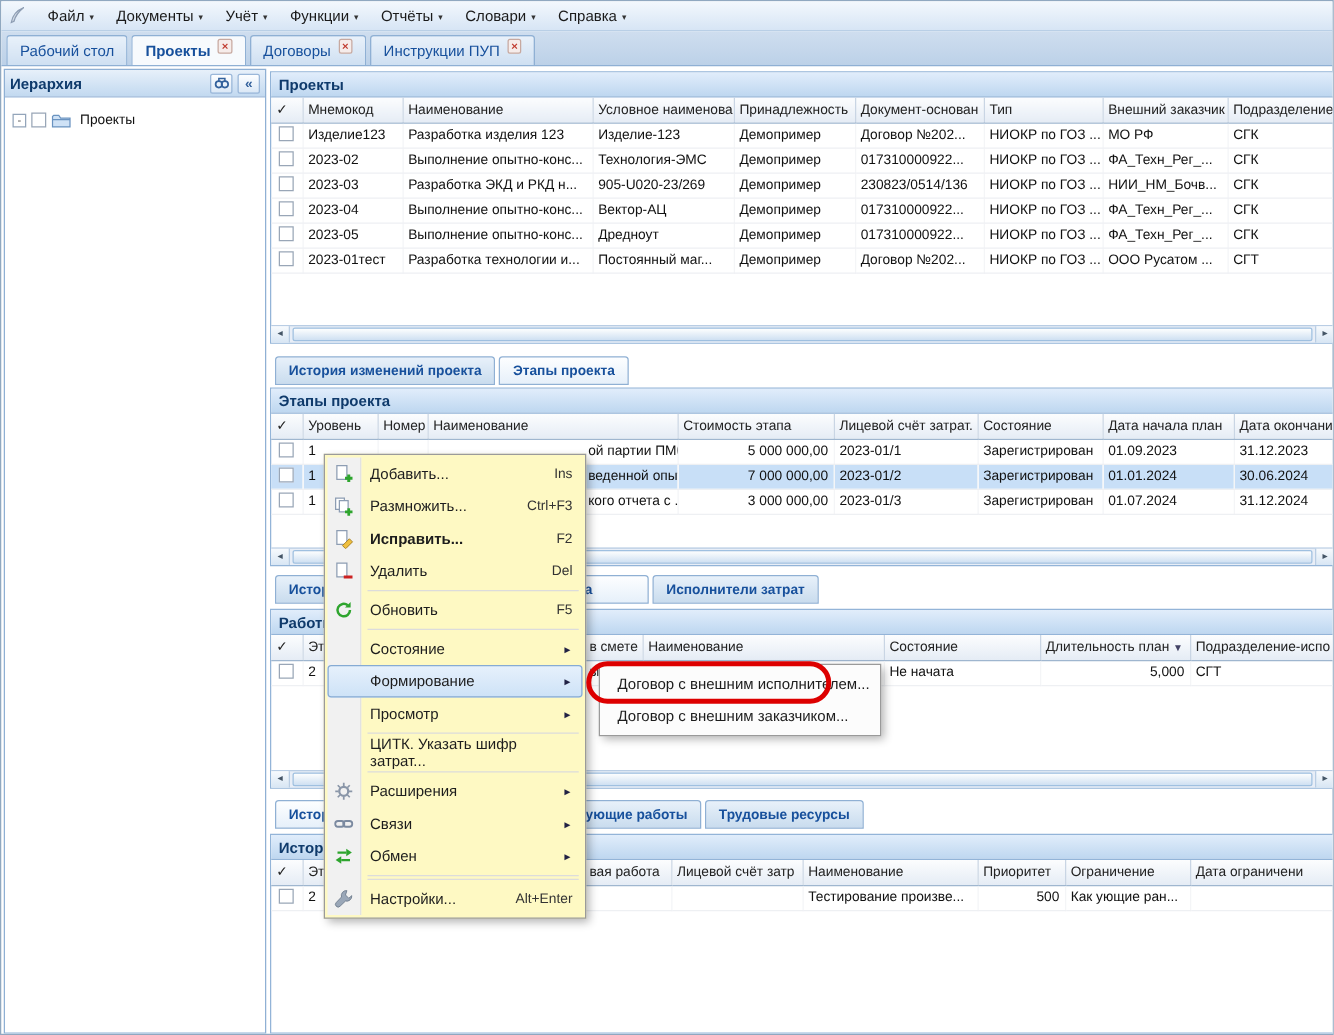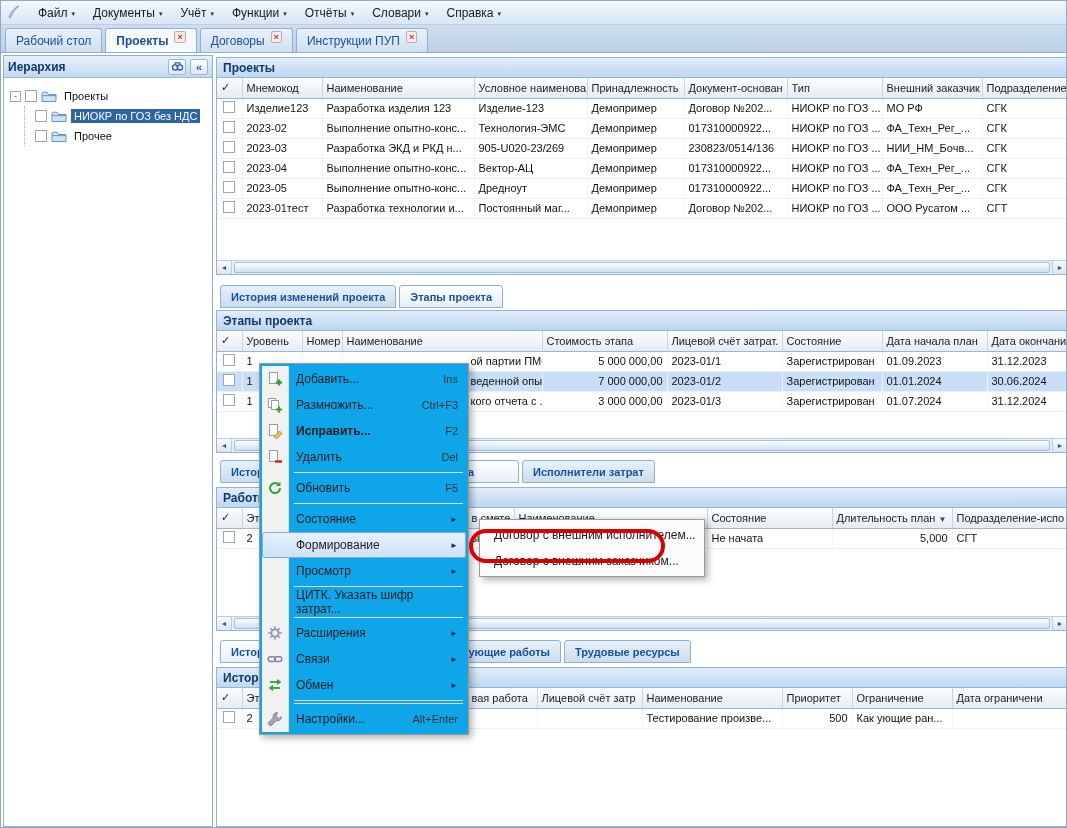--- a/index.html
+++ b/index.html
@@ -63,32 +63,32 @@
 .pr44{padding-right:44px}
 .w160{width:160px}.w136{width:136px}.w178{width:178px}
 
 
 .hs{position:absolute;left:0;right:0;bottom:0;height:14px;background:#e8eef7;border-top:1px solid #b9cde4;display:flex;align-items:center}
 .sarrow{width:15px;height:13px;background:linear-gradient(#f7fafd,#d8e6f4);border-right:1px solid #b9cde4;font-size:7px;color:#456;text-align:center;line-height:13px}
 .sarrow.r{border-right:none;border-left:1px solid #b9cde4}
 .sthumb{flex:1;height:11px;background:linear-gradient(#fdfefe,#cfe0f2);border:1px solid #9fc0e0;border-radius:2px;margin:0 2px}
 
 
-.cmenu{position:absolute;left:258px;top:362px;width:210px;background:#0ea5e9;border:1px solid #9a9a9a;box-shadow:3px 3px 7px rgba(0,0,0,.30);padding:2px;z-index:50}
+.cmenu{position:absolute;left:258px;top:362px;width:210px;background:#fef9c3;border:1px solid #9a9a9a;box-shadow:3px 3px 7px rgba(0,0,0,.30);padding:2px;z-index:50}
 .cmenu::before{content:"";position:absolute;left:2px;top:2px;bottom:2px;width:26px;background:#f1f1f1;border-right:1px solid #e2e2e2}
 .mi{position:relative;height:26px;display:flex;align-items:center;padding-left:34px;padding-right:8px;font-size:12px;color:#1d1d1d}
 .mi .sc{margin-left:auto;color:#333;font-size:11px}
 .mi .arr{margin-left:auto;font-size:8px;color:#224}
 .mi.hl{background:linear-gradient(#e7f1fc,#cde2f7);outline:1px solid #86abd4;outline-offset:-1px;border-radius:3px}
 .mi .ml.bold{font-weight:bold}
 .micon{position:absolute;left:5px;top:5px;width:16px;height:16px}
 .msep{height:1px;margin:2px 3px 2px 32px;background:#dcdcdc}
 
 
-.smenu{position:absolute;left:478px;top:518px;width:226px;background:#fcfcfc;border:1px solid #9a9a9a;box-shadow:3px 3px 7px rgba(0,0,0,.30);padding:2px;z-index:60}
+.smenu{position:absolute;left:478px;top:530px;width:226px;background:#fcfcfc;border:1px solid #9a9a9a;box-shadow:3px 3px 7px rgba(0,0,0,.30);padding:2px;z-index:60}
 .smi{height:26px;display:flex;align-items:center;padding:0 8px 0 12px;font-size:12px;color:#1d1d1d;white-space:nowrap;overflow:hidden}
 
 
 .oval{position:absolute;left:468px;top:528px;width:196px;height:34px;border:4px solid #dd0000;border-radius:18px;z-index:70}
 </style>
 </head>
 <body>
 
 <div class="menubar">
   <span class="applogo">
@@ -159,38 +159,20 @@
   </div>
   <div class="tree">
     <div class="trow">
       <span class="expander">-</span>
       <span class="cb"></span>
       <span class="folder"><svg viewBox="0 0 16 13" width="16" height="13">
             <path d="M1 3.2 L1 11.5 L15 11.5 L15 4.5 L7.5 4.5 L6 2.2 L2 2.2 Z" fill="#cfe2f6" stroke="#6a93c0"></path>
             <path d="M1 5.6 L15 5.6" stroke="#6a93c0"></path>
           </svg></span>
       <span class="tlabel">Проекты</span>
-    </div>
-    <div class="tchildren">
-      <div class="trow">
-        <span class="cb"></span>
-        <span class="folder"><svg viewBox="0 0 16 13" width="16" height="13">
-              <path d="M1 3.2 L1 11.5 L15 11.5 L15 4.5 L7.5 4.5 L6 2.2 L2 2.2 Z" fill="#cfe2f6" stroke="#6a93c0"></path>
-              <path d="M1 5.6 L15 5.6" stroke="#6a93c0"></path>
-            </svg></span>
-        <span class="tlabel selnode">НИОКР по ГОЗ без НДС</span>
-      </div>
-      <div class="trow">
-        <span class="cb"></span>
-        <span class="folder"><svg viewBox="0 0 16 13" width="16" height="13">
-              <path d="M1 3.2 L1 11.5 L15 11.5 L15 4.5 L7.5 4.5 L6 2.2 L2 2.2 Z" fill="#cfe2f6" stroke="#6a93c0"></path>
-              <path d="M1 5.6 L15 5.6" stroke="#6a93c0"></path>
-            </svg></span>
-        <span class="tlabel">Прочее</span>
-      </div>
     </div>
   </div>
 </div>
 
 <div class="panel" id="panel1">
   <div class="pcap">
       <span>Проекты</span>
     </div>
   <table class="grid" id="projectsTable">
     <colgroup>

